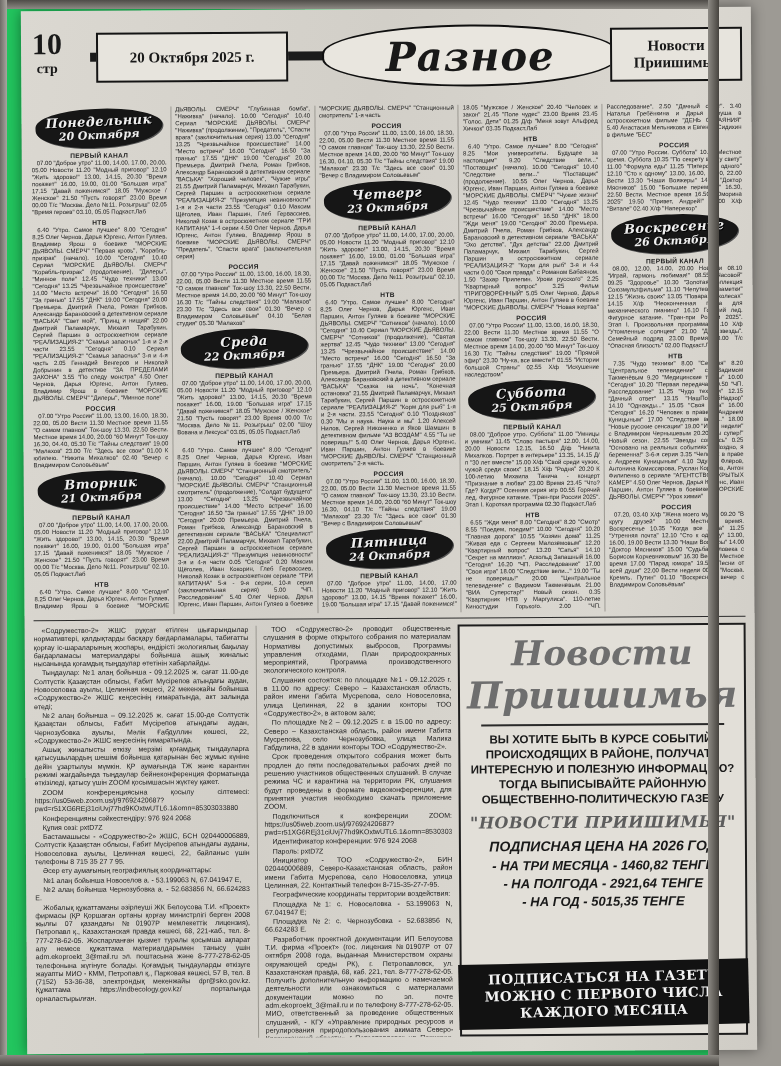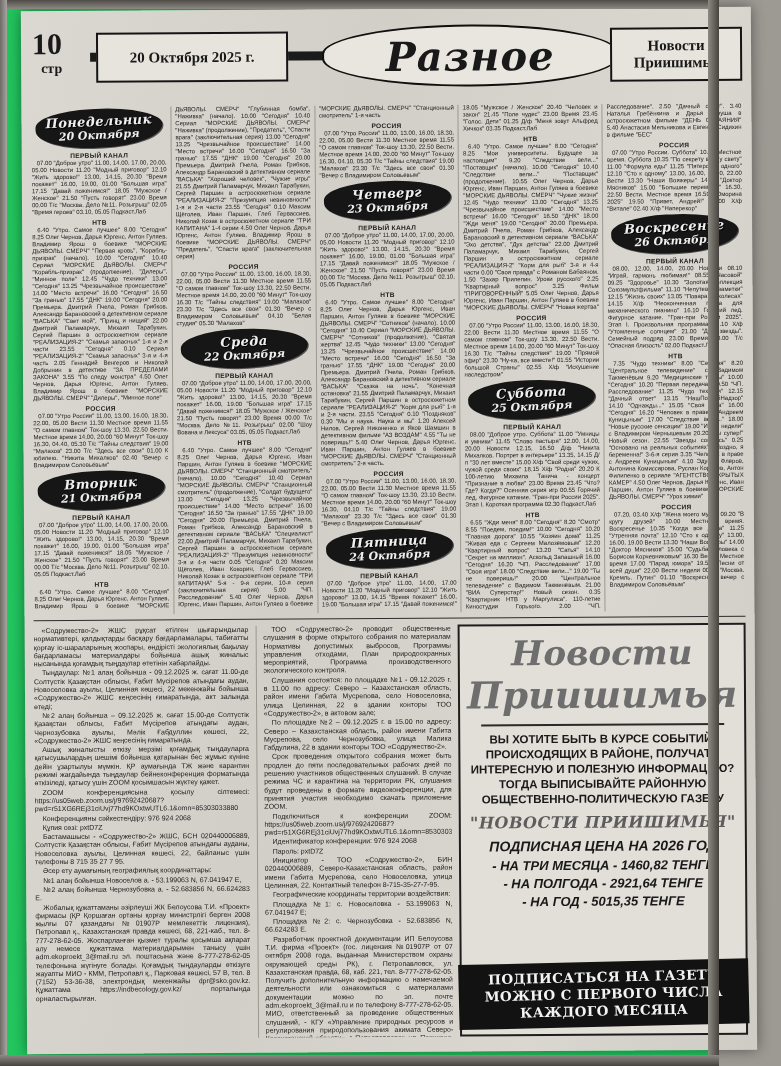--- a/index.html
+++ b/index.html
@@ -14,21 +14,21 @@
   .page{position:absolute;z-index:2;left:24px;top:9px;width:730px;height:1043px;
     background:linear-gradient(100deg,#dbd8d1 0%,#d2cfc8 40%,#dad7d0 75%,#cfccc5 100%);
     transform:rotate(-0.35deg);box-shadow:0 0 14px rgba(0,0,0,.45);
     padding:8px 9px;box-sizing:border-box;color:#191919;}
 
   
   .page-header{position:relative;height:84px;margin-bottom:4px;}
   .header-bar{position:absolute;left:60px;right:2px;top:34px;height:9px;background:#1b1b1b;}
   .page-num-block{position:absolute;left:2px;top:8px;text-align:center;line-height:.9;}
   .page-num{font:bold 30px "Liberation Serif",serif;display:block;}
-  .page-num-label{font:bold 14px "Liberation Serif",serif;display:block;text-align:right;}
+  .page-num-label{font:bold 14px "Liberation Serif",serif;display:block;}
   .date-box{position:absolute;left:66px;top:14px;width:188px;height:46px;background:#e7e4dd;border:2px solid #141414;
     display:flex;align-items:center;justify-content:center;font:bold 15px "Liberation Serif",serif;}
   .section-banner{position:absolute;left:292px;top:8px;width:292px;height:58px;background:#e9e6df;border:2.5px solid #101010;
     border-radius:50% / 46%;display:flex;align-items:center;justify-content:center;}
   .section-banner span{font:italic bold 40px "DejaVu Serif",serif;letter-spacing:1px;}
   .brand-box{position:absolute;right:0;top:12px;width:128px;height:50px;background:#e7e4dd;border:2px solid #141414;
     display:flex;flex-direction:column;align-items:center;justify-content:center;line-height:1.05;}
   .brand-box b{font:bold 15px "Liberation Serif",serif;}
 
   

